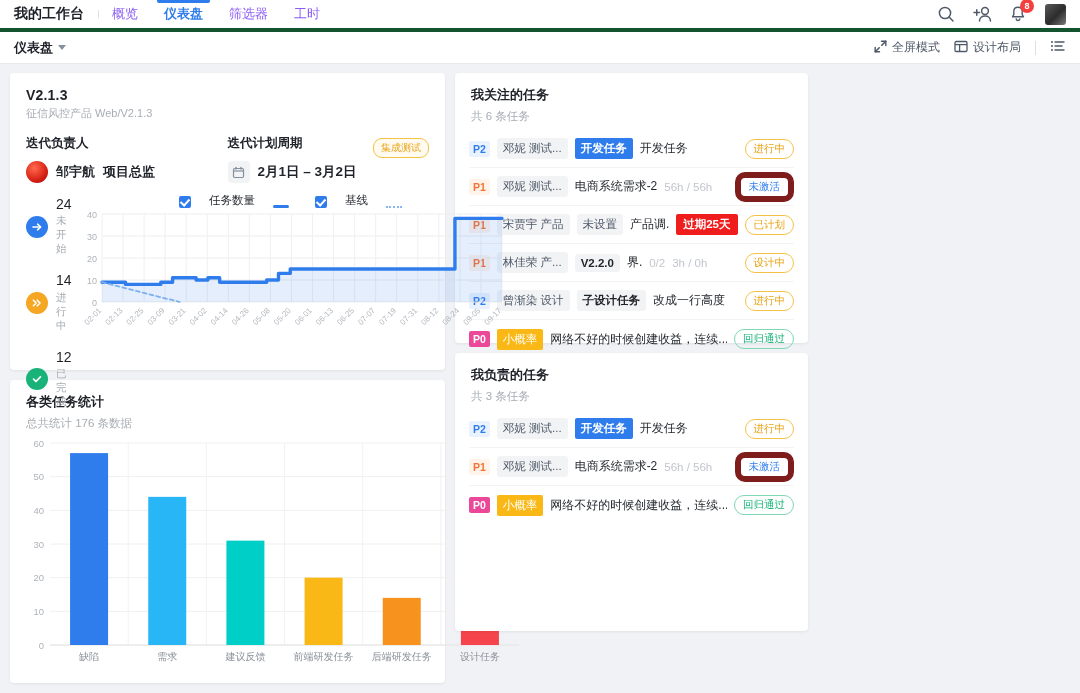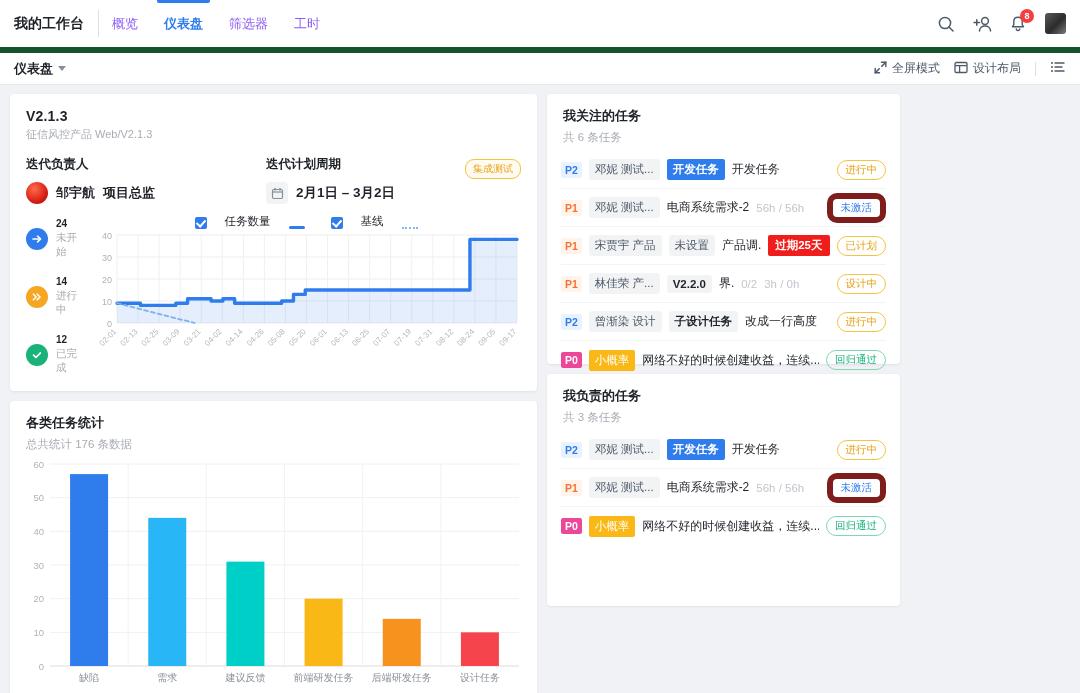--- a/index.html
+++ b/index.html
@@ -7,23 +7,23 @@
     margin: 0; padding: 0;
     width: 1080px; height: 693px;
     background: #f0f2f5;
     font-family: "Liberation Sans", "DejaVu Sans", sans-serif;
     color: #1f2329;
     overflow: hidden;
   }
 
   
   .topnav {
-    height: 53px; background: #ffffff;
+    height: 32px; background: #ffffff;
     display: flex; align-items: stretch;
-    border-bottom: 6px solid #14532d;
+    border-bottom: 4px solid #14532d;
     position: relative;
   }
   .brand {
     font-size: 14px; font-weight: 700; color: #1f2329;
     display: flex; align-items: center; padding: 0 14px 0 14px;
   }
   .navdiv { width: 1px; background: #e0e0e0; margin: 10px 0; }
   .navtabs { display: flex; align-items: stretch; }
   .navtab {
     font-size: 13px; color: #8b5cf6;
@@ -61,21 +61,21 @@
     font-size: 13px; color: #1f2329;
   }
   .subtitle { font-weight: 700; display: flex; align-items: center; gap: 5px; cursor: pointer; }
   .chev { width: 0; height: 0; border-left: 4px solid transparent; border-right: 4px solid transparent; border-top: 5px solid #86909c; }
   .subright { margin-left: auto; display: flex; align-items: center; gap: 14px; font-size: 12px; color: #4e5969; }
   .subbtn { display: flex; align-items: center; gap: 5px; cursor: pointer; }
   .vdiv { width: 1px; height: 14px; background: #e0e0e0; }
 
   
   .board { display: flex; gap: 10px; padding: 9px 10px; align-items: flex-start; }
-  .col-left { width: 527px; display: flex; flex-direction: column; gap: 10px; }
+  .col-left { width: 435px; display: flex; flex-direction: column; gap: 10px; }
   .col-right { width: 353px; display: flex; flex-direction: column; gap: 10px; }
   .card {
     background: #fff; border-radius: 4px;
     box-shadow: 0 1px 3px rgba(0,0,0,.07);
   }
 
   
   .iter { padding: 14px 16px 10px 16px; height: 297px; position: relative; }
   .ver { font-size: 14px; font-weight: 700; letter-spacing: .2px; }
   .verpath { font-size: 11px; color: #a8adb4; margin-top: 3px; }
@@ -97,21 +97,21 @@
     position: absolute; right: 16px; top: 65px;
     border: 1px solid #f5c344; color: #e8a317; background: #fffbf0;
     font-size: 10px; border-radius: 9px; padding: 2px 7px;
   }
 
   
   .chartzone { display: flex; margin-top: 10px; }
   .counters { width: 80px; padding-top: 4px; }
   .counter { display: flex; align-items: center; gap: 8px; margin-bottom: 17px; }
   .cdot { width: 22px; height: 22px; border-radius: 50%; display: flex; align-items: center; justify-content: center; flex: none; }
-  .cnum { font-size: 10px; font-weight: 700; line-height: 1.1; }
+  .cnum { font-size: 14px; font-weight: 400; line-height: 1.1; }
   .clab { font-size: 10.5px; color: #a8adb4; margin-top: 2px; }
   .legend { display: flex; justify-content: center; gap: 26px; font-size: 11.5px; color: #1f2329; align-items: center; }
   .lgitem { display: flex; align-items: flex-end; gap: 18px; }
   .cbx { width: 12px; height: 12px; border-radius: 2px; background: #2f7ded; position: relative; cursor: pointer; }
   .cbx:after { content: ""; position: absolute; left: 3px; top: 1px; width: 4px; height: 7px; border: solid #fff; border-width: 0 2px 2px 0; transform: rotate(42deg); }
   .lgline { width: 16px; height: 3px; background: #2f7ded; border-radius: 2px; }
   .lgdash { width: 16px; border-top: 2px dotted #8ab6f0; }
 
   
   .chead { padding: 13px 16px 0 16px; }
@@ -463,21 +463,21 @@
           </div>
           <div class="trow">
             <span class="pri p0">P0</span>
             <span class="chip-yellow">小概率</span>
             <span class="ttext">网络不好的时候创建收益，连续...</span>
             <span class="status st-pass">回归通过</span>
           </div>
         </div>
     </div>
 
-    <div class="card" style="height:232px">
+    <div class="card" style="height:278px">
       <div class="chead">
         <div class="ctitle">我负责的任务</div>
         <div class="csub">共 3 条任务</div>
       </div>
       <div class="tasks" id="ownedList">
           <div class="trow">
             <span class="pri p2">P2</span>
             <span class="chip">邓妮 测试...</span>
             <span class="chip-blue">开发任务</span>
             <span class="ttext">开发任务</span>

